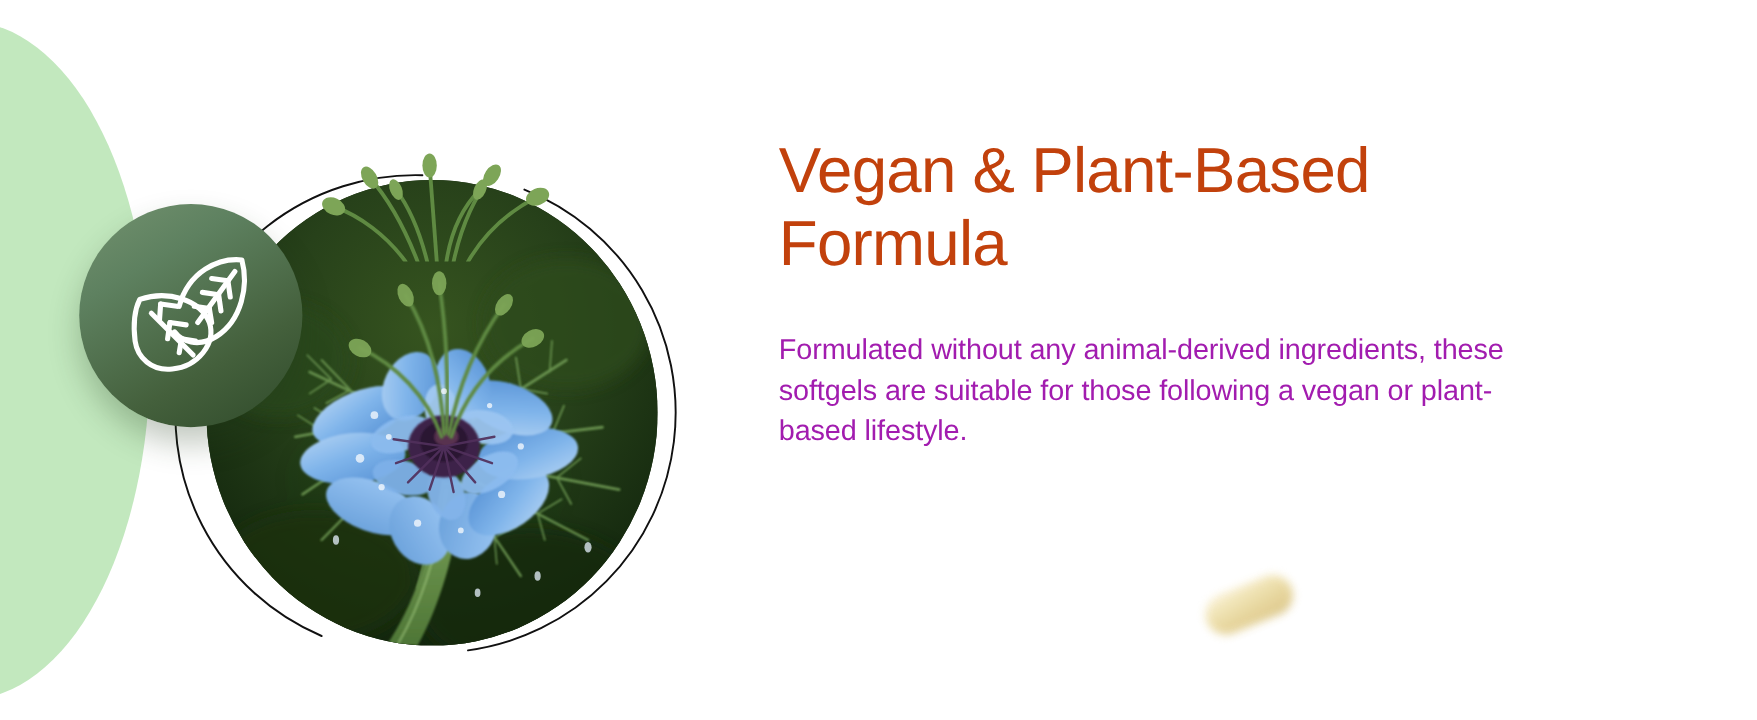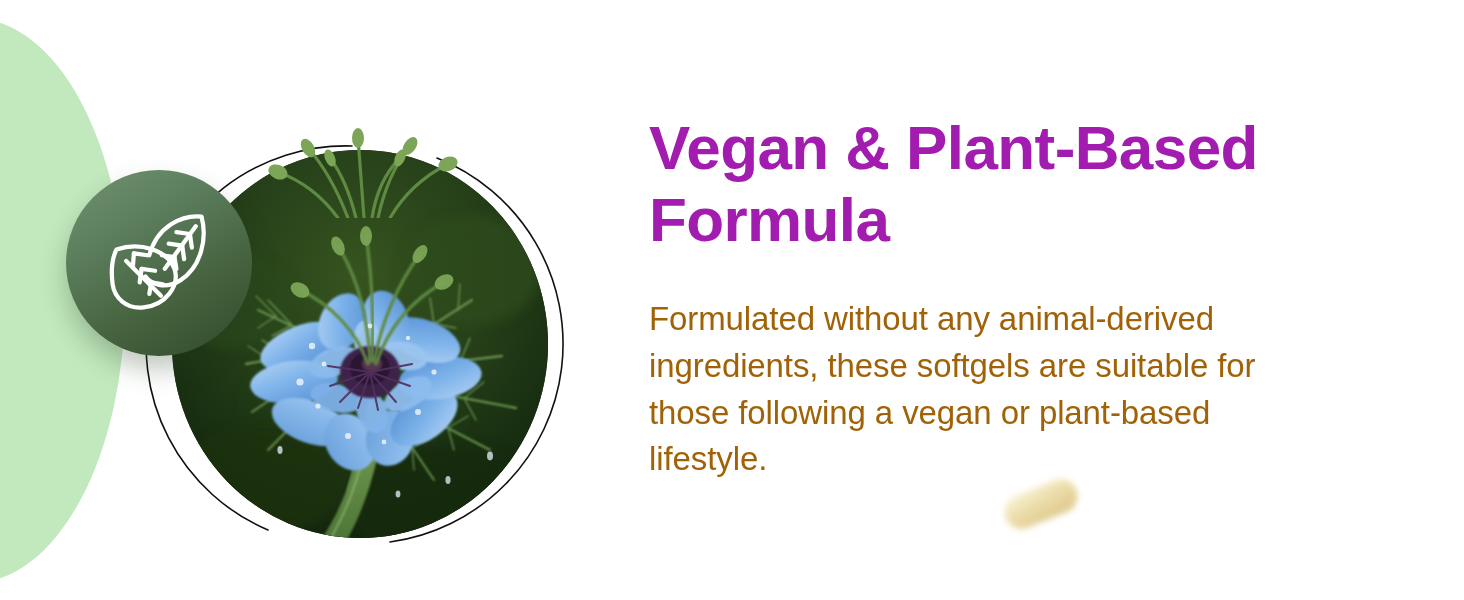--- a/index.html
+++ b/index.html
@@ -97,35 +97,35 @@
   
   .copy {
     position: absolute;
     left: 649px;
     top: 112px;
     width: 680px;
   }
   .headline {
     margin: 0;
     font-family: "Liberation Sans", sans-serif;
-    font-size: 62px;
+    font-size: 53px;
     line-height: 1.16;
-    font-weight: 700;
+    font-weight: 400;
     letter-spacing: -0.6px;
-    color: #a21caf;
+    color: #c2410c;
     white-space: pre-line;
   }
   .body-copy {
     margin: 40px 0 0 0;
     font-family: "Liberation Sans", sans-serif;
-    font-size: 33px;
+    font-size: 24px;
     line-height: 1.42;
     font-weight: 400;
     letter-spacing: -0.1px;
-    color: #a16207;
+    color: #a21caf;
     max-width: 655px;
   }
 
   
   .capsule {
     position: absolute;
     left: 1003px;
     top: 487px;
     width: 76px;
     height: 34px;

